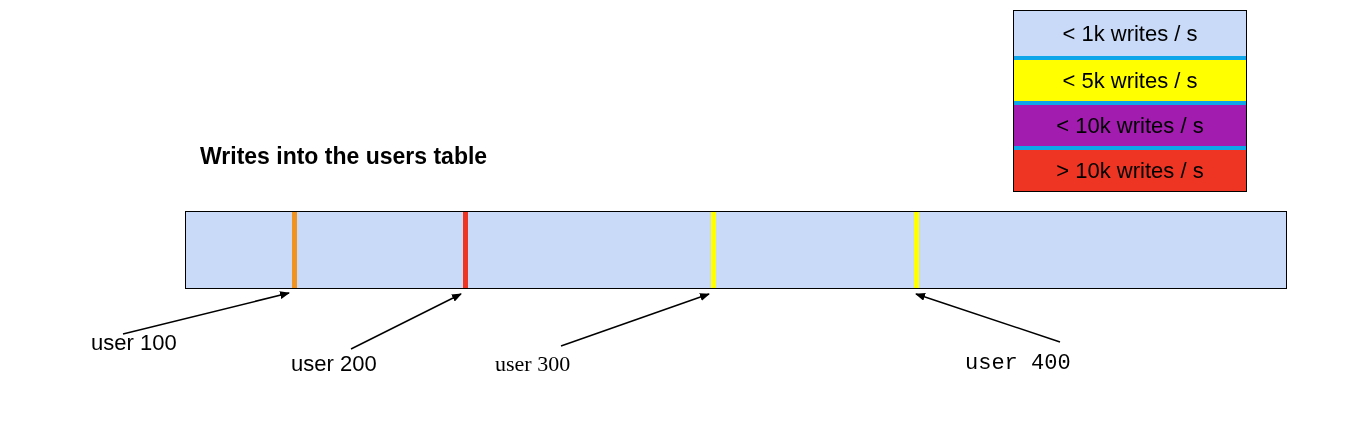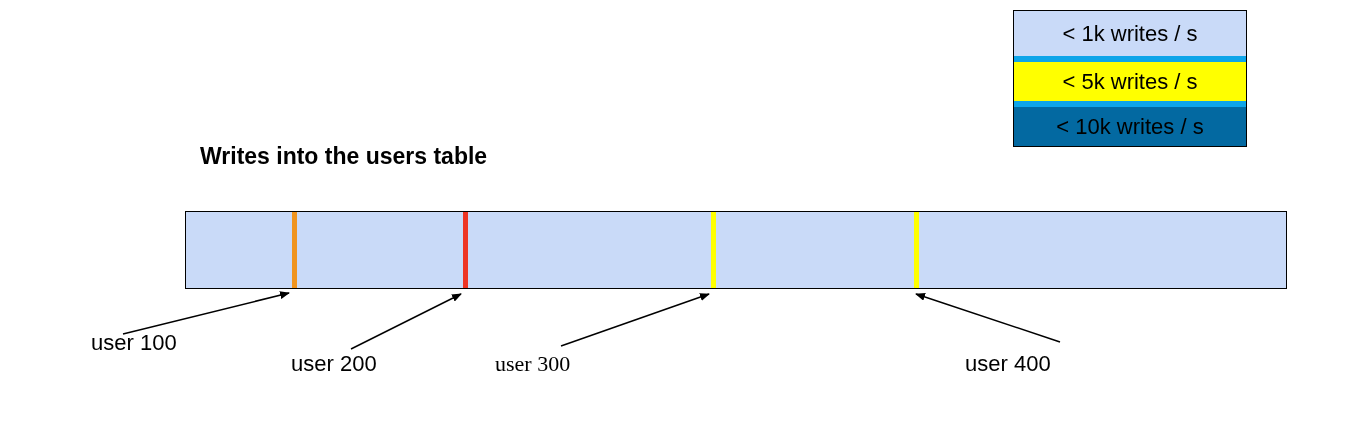--- a/index.html
+++ b/index.html
@@ -26,21 +26,21 @@
 
   .legend {
     position: absolute;
     left: 1013px;
     top: 10px;
     width: 234px;
     border: 1px solid #000;
   }
   .legend-row {
     height: 45px;
-    border-top: 6px solid #0ea5e9;
+    border-top: 4px solid #0ea5e9;
     display: flex;
     align-items: center;
     justify-content: center;
     font-size: 22px;
   }
   .legend-row:first-child { border-top: none; }
 
   .users-bar {
     position: absolute;
     left: 185px;
@@ -82,22 +82,25 @@
 
   <div class="diagram-title">Writes into the users table</div>
 
   <div class="legend" id="legend">
       <div class="legend-row" style="background: rgb(201, 218, 248);">
         <span>&lt; 1k writes / s</span>
       </div>
       <div class="legend-row" style="background: rgb(255, 255, 0);">
         <span>&lt; 5k writes / s</span>
       </div>
-      <div class="legend-row" style="background: #0369a1;">
+      <div class="legend-row" style="background: #a21caf;">
         <span>&lt; 10k writes / s</span>
+      </div>
+      <div class="legend-row" style="background: rgb(238, 53, 36);">
+        <span>&gt; 10k writes / s</span>
       </div>
     </div>
 
   <div class="users-bar" id="users-bar" style="background: rgb(201, 218, 248);">
       <div class="hotspot-marker" style="left: 9.6%; background: rgb(240, 148, 31);"></div>
       <div class="hotspot-marker" style="left: 25.2%; background: rgb(238, 53, 36);"></div>
       <div class="hotspot-marker" style="left: 47.7%; background: rgb(255, 255, 0);"></div>
       <div class="hotspot-marker" style="left: 66.2%; background: rgb(255, 255, 0);"></div>
     </div>
 
@@ -110,16 +113,16 @@
   <line x1="123" y1="334" x2="289" y2="293" marker-end="url(#arrowhead)"></line>
       <line x1="351" y1="349" x2="461" y2="294" marker-end="url(#arrowhead)"></line>
       <line x1="561" y1="346" x2="709" y2="294" marker-end="url(#arrowhead)"></line>
       <line x1="1060" y1="342" x2="916" y2="294" marker-end="url(#arrowhead)"></line>
     </svg>
 
   <div id="labels-layer">
       <div class="user-label" style="left: 55px; top: 331px; margin-left: 36px;">user 100</div>
       <div class="user-label" style="left: 291px; top: 352px;">user 200</div>
       <div class="user-label" style="left: 495px; top: 352px; font-family: Liberation Serif, serif;">user 300</div>
-      <div class="user-label" style="left: 965px; top: 352px;">user 400</div>
+      <div class="user-label" style="left: 965px; top: 352px; font-family: Liberation Mono, monospace;">user 400</div>
     </div>
 
 </div>
 
 </body></html>

